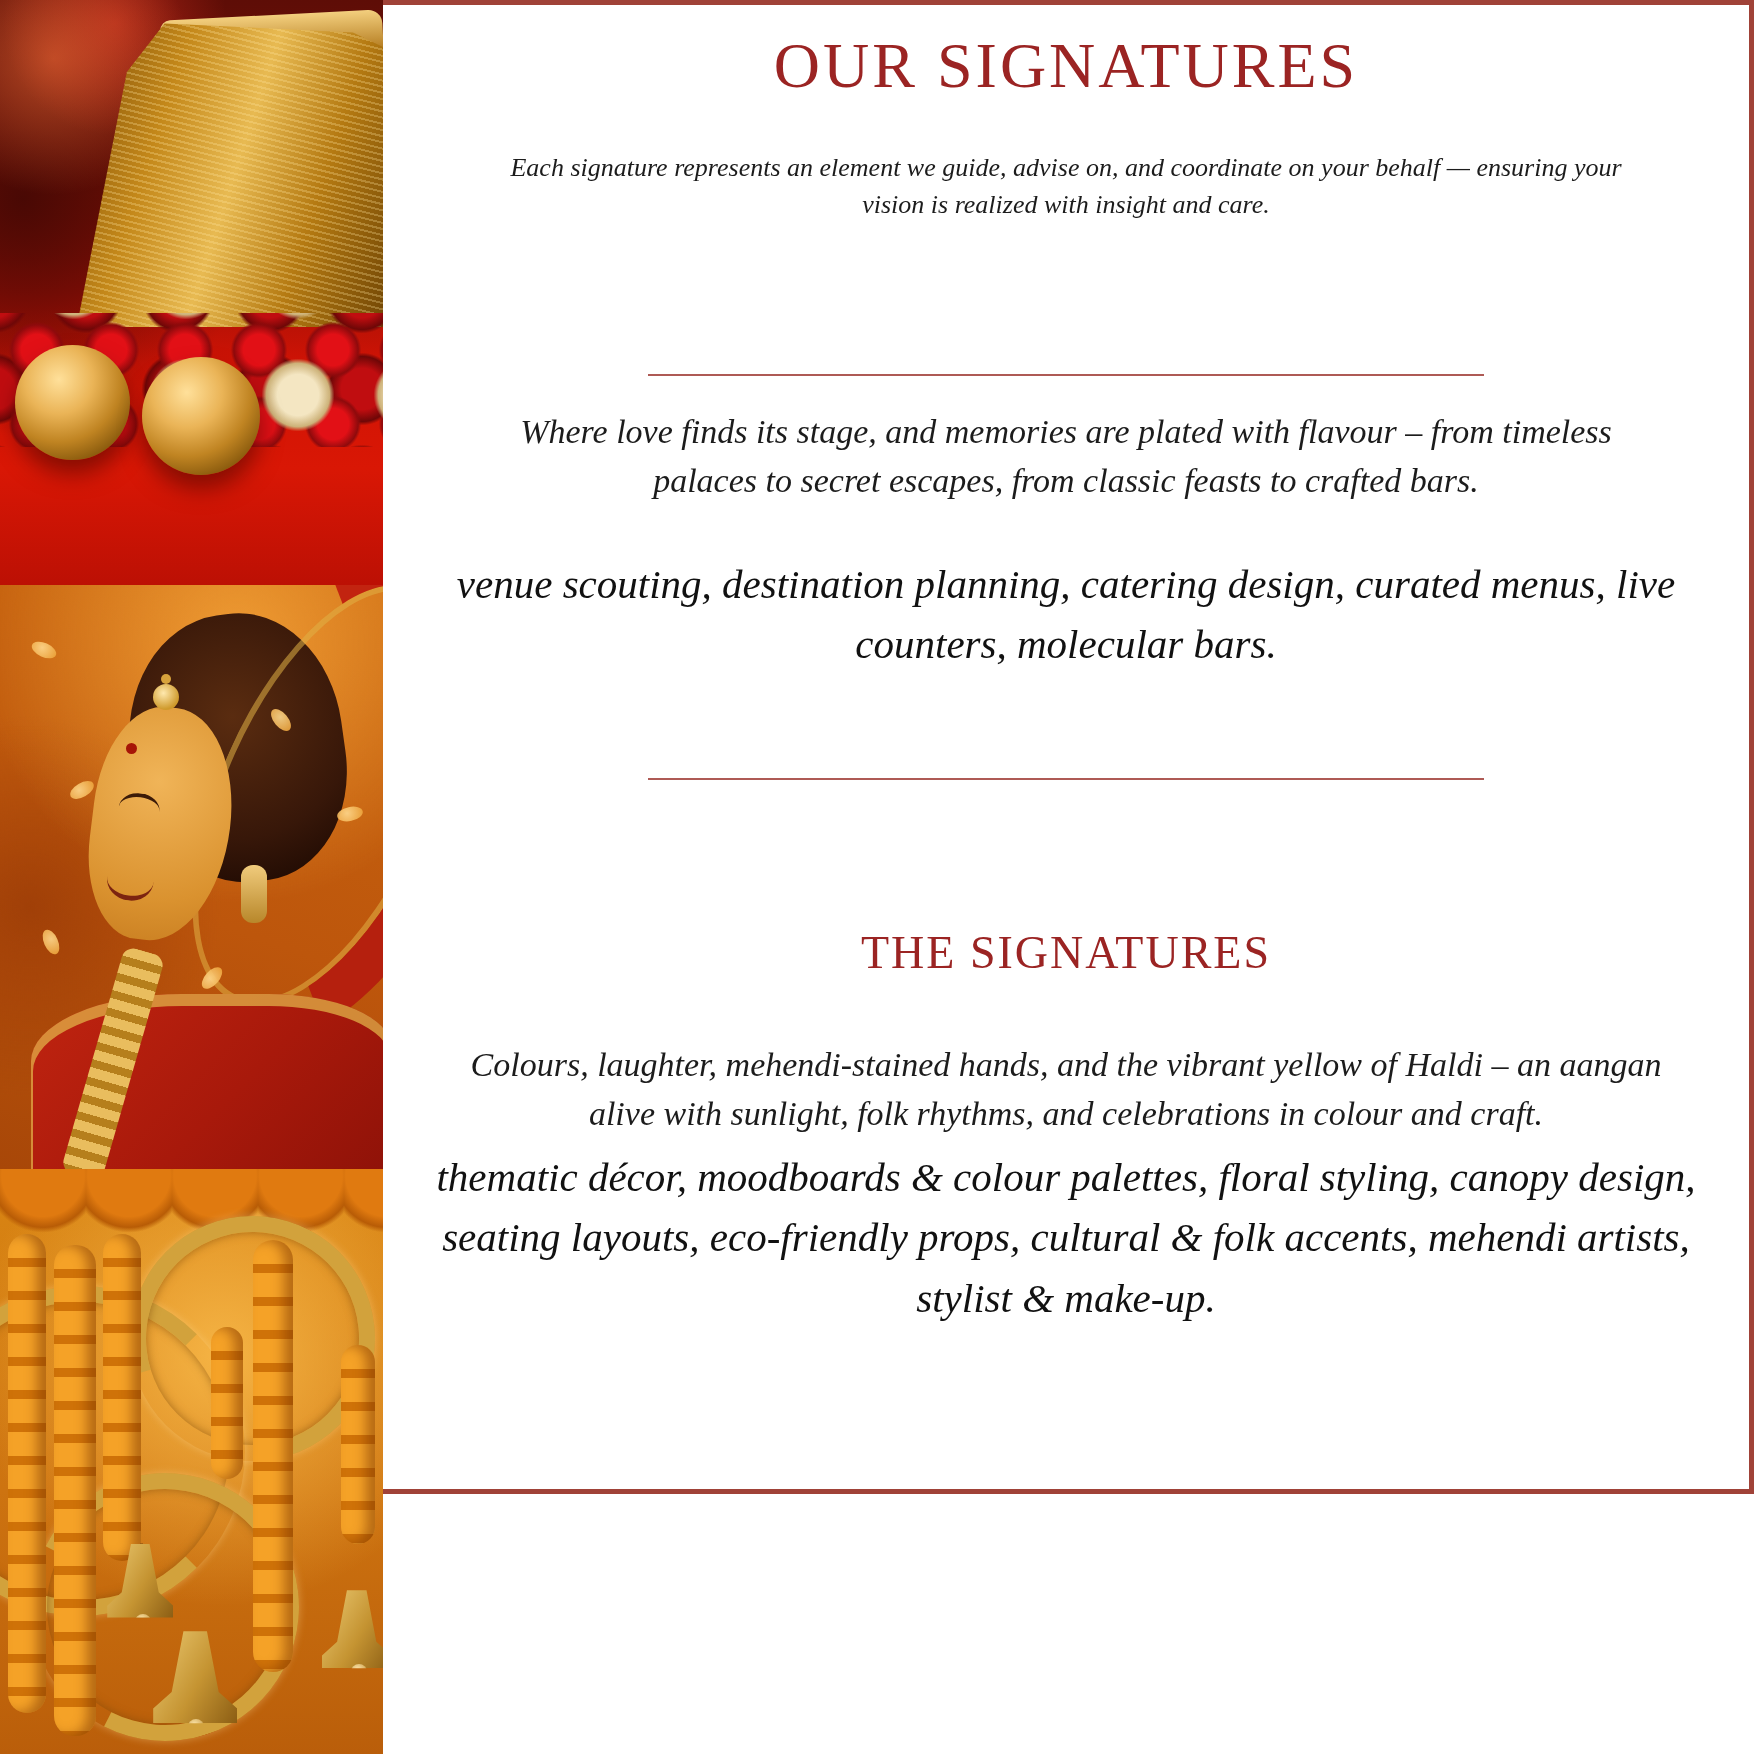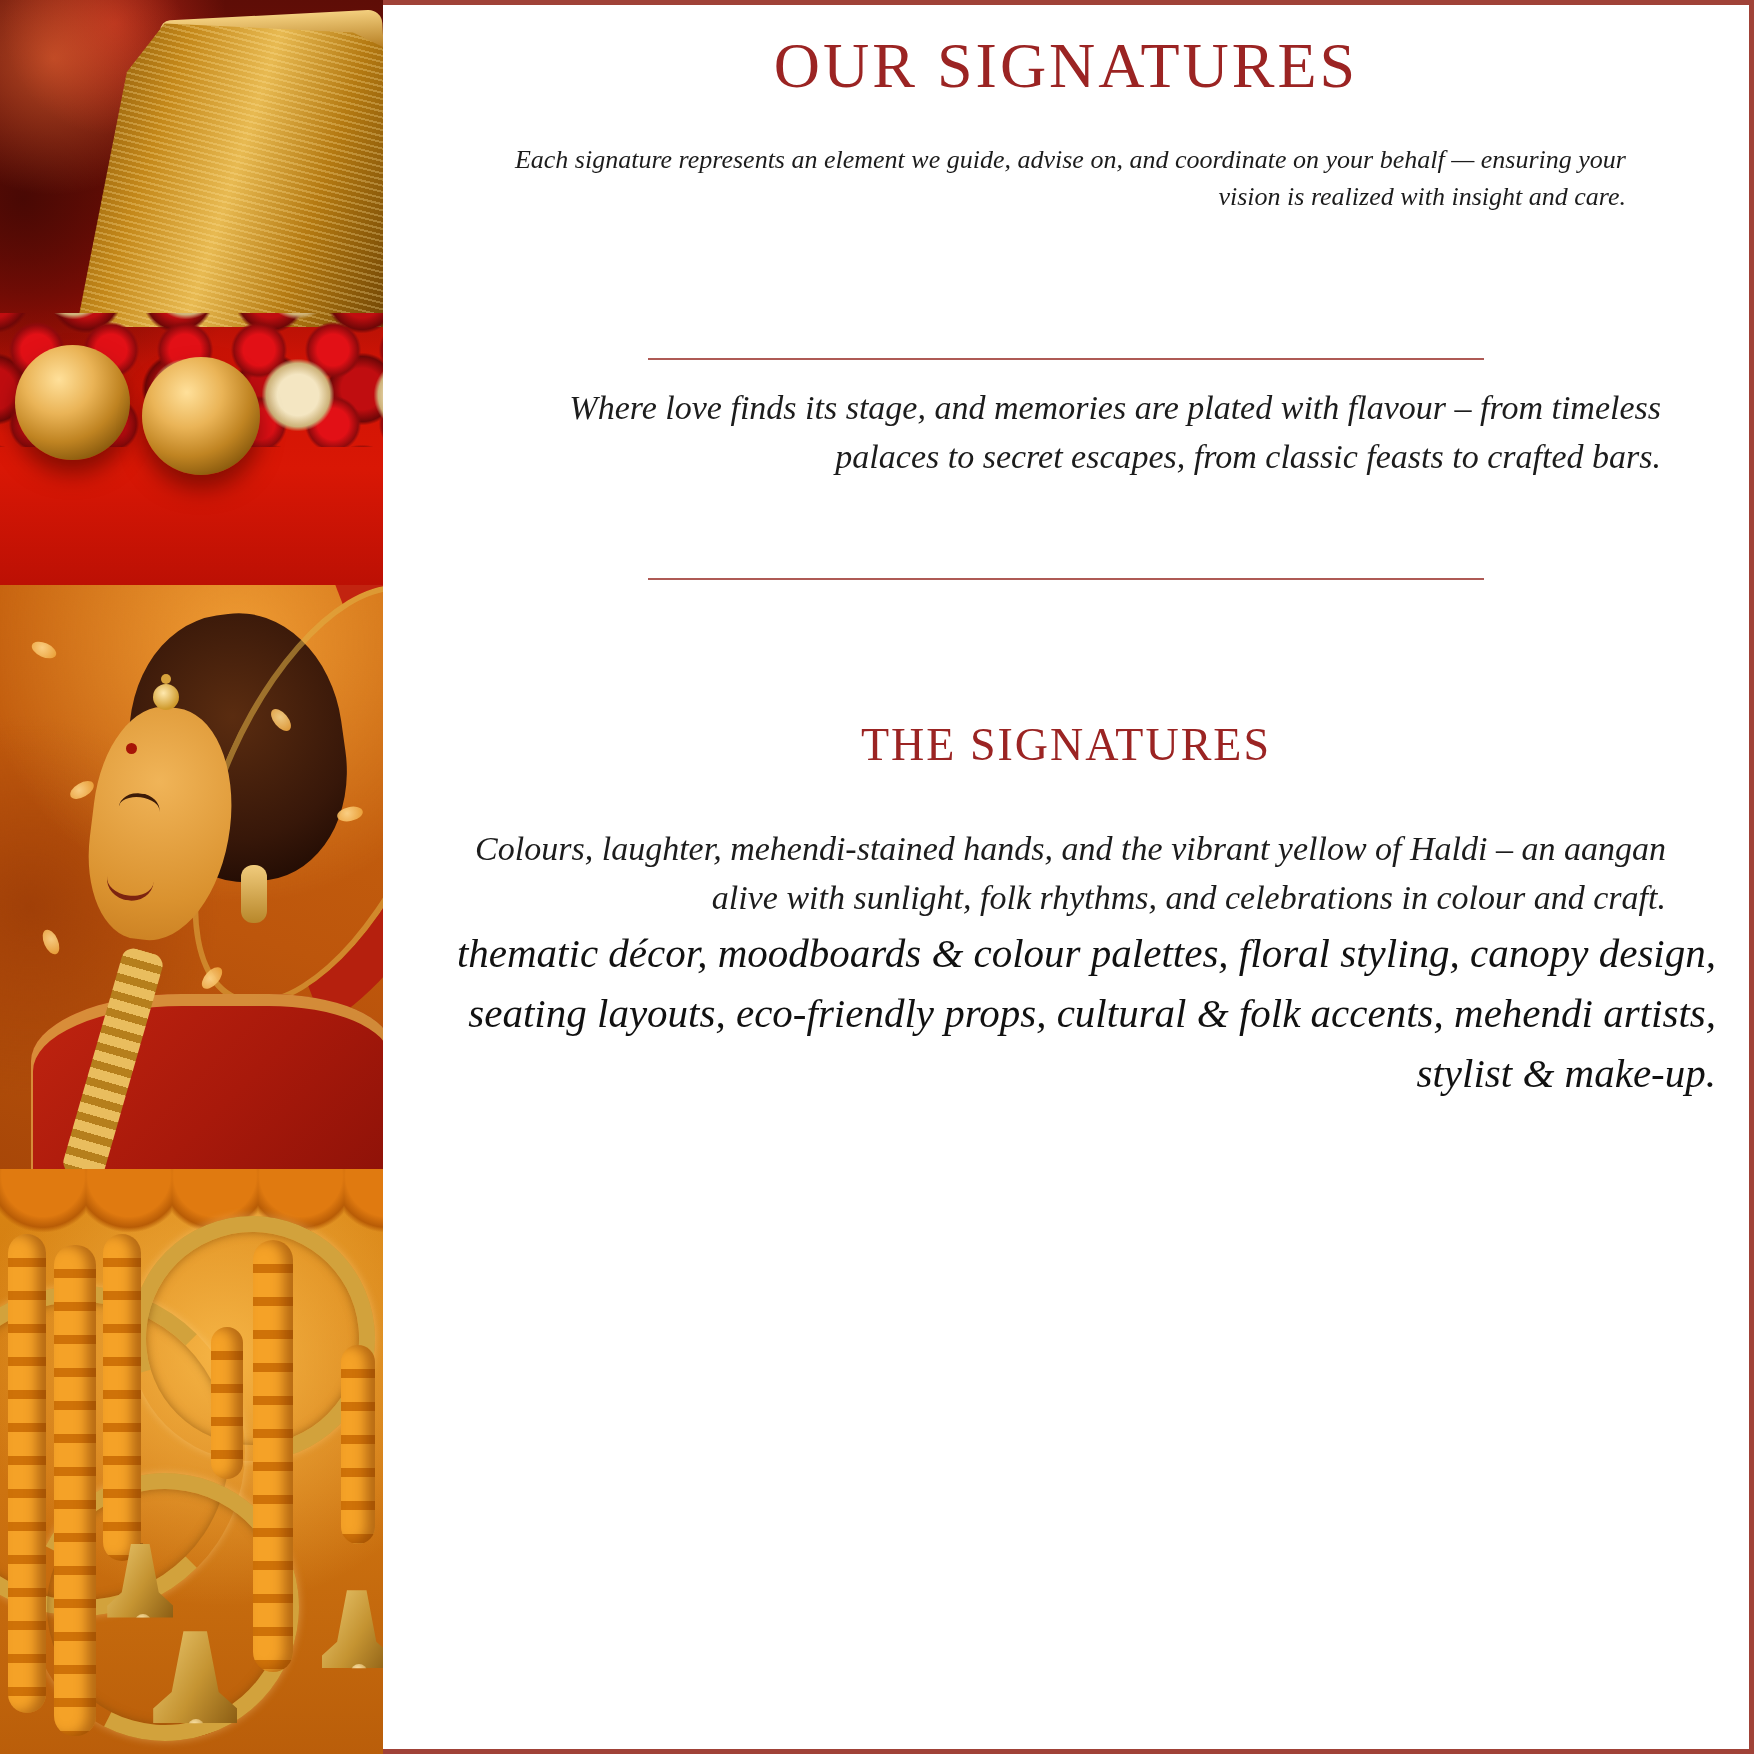--- a/index.html
+++ b/index.html
@@ -140,25 +140,25 @@
   }
   .bell::before{content:"";position:absolute;left:50%;top:-62px;width:3px;height:62px;background:#7c4a10;}
   .bell::after{content:"";position:absolute;left:42%;bottom:-12px;width:16px;height:16px;border-radius:50%;
     background:radial-gradient(circle at 40% 35%,#ffe8ae,#b8872a);}
   .b1{left:28%;top:64%;width:66px;height:74px;}
   .b2{left:40%;top:79%;width:84px;height:92px;}
   .b3{left:84%;top:72%;width:70px;height:78px;}
 
   
   .panel{
-    flex:1;height:1754px;background:#ffffff;
+    flex:1;height:1494px;background:#ffffff;
     border-top:5px solid var(--border-red);
     border-right:5px solid var(--border-red);
     border-bottom:5px solid var(--border-red);
-    display:flex;flex-direction:column;align-items:center;text-align:right;
+    display:flex;flex-direction:column;align-items:center;text-align:center;gap:8px;
   }
   .page-title{
     margin-top:24px;font-size:64px;font-weight:400;letter-spacing:3px;
     color:var(--heading-red);
   }
   .intro{
     margin-top:38px;max-width:1120px;
     font-style:italic;font-size:26px;line-height:1.44;color:var(--text-dark);
   }
   .divider{width:836px;height:0;border-top:2px solid var(--divider-red);}
@@ -233,20 +233,21 @@
 
   <h1 class="page-title">OUR SIGNATURES</h1>
 
   <p class="intro">Each signature represents an element we guide, advise on, and coordinate on your behalf — ensuring your vision is realized with insight and care.</p>
 
   <div class="divider div-1"></div>
 
 
   <p class="section-desc d-feast">Where love finds its stage, and memories are plated with flavour – from timeless palaces to secret escapes, from classic feasts to crafted bars.</p>
 
+  <p class="section-services s-feast">venue scouting, destination planning, catering design, curated menus, live counters, molecular bars.</p>
 
   <div class="divider div-2"></div>
 
   <h2 class="section-heading h-courtyard">THE SIGNATURES</h2>
 
   <p class="section-desc d-courtyard">Colours, laughter, mehendi-stained hands, and the vibrant yellow of Haldi – an aangan alive with sunlight, folk rhythms, and celebrations in colour and craft.</p>
 
   <p class="section-services s-courtyard">thematic décor, moodboards &amp; colour palettes, floral styling, canopy design, seating layouts, eco-friendly props, cultural &amp; folk accents, mehendi artists, stylist &amp; make-up.</p>
 
 </div>

